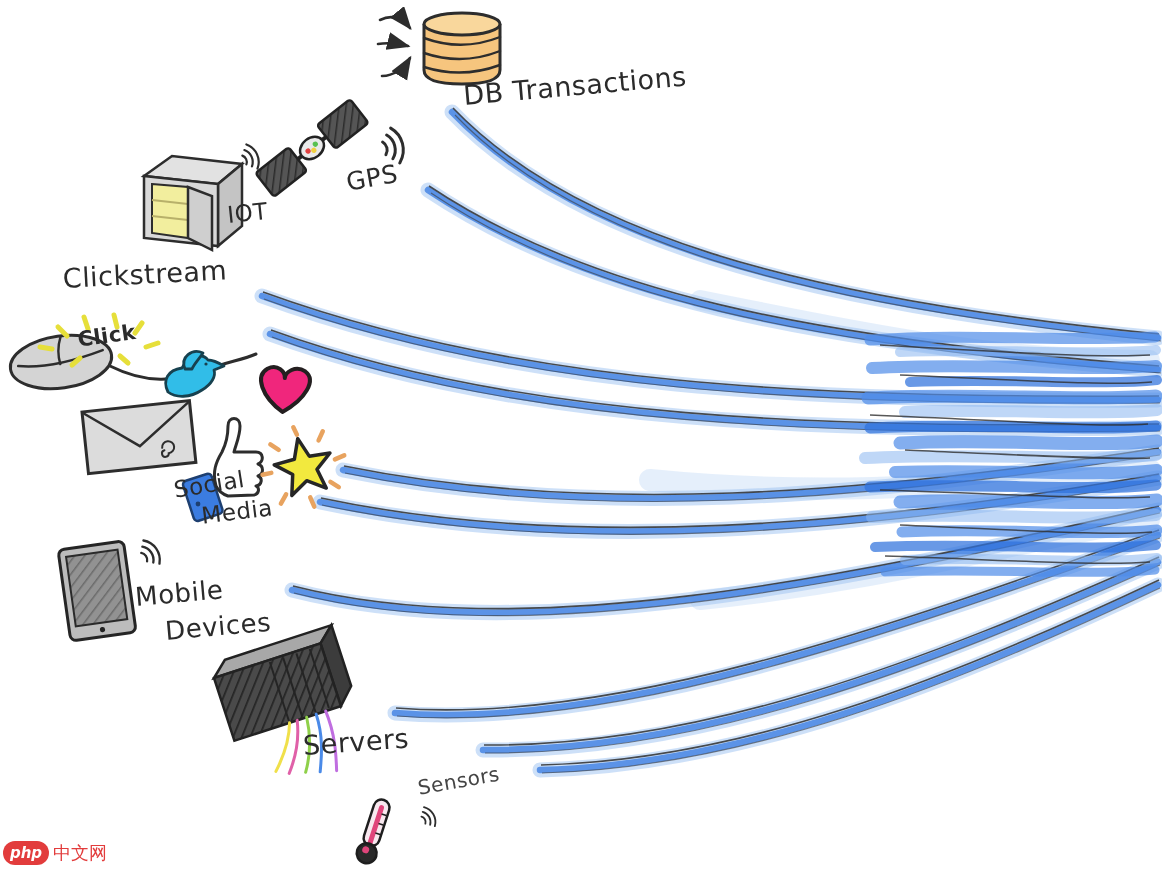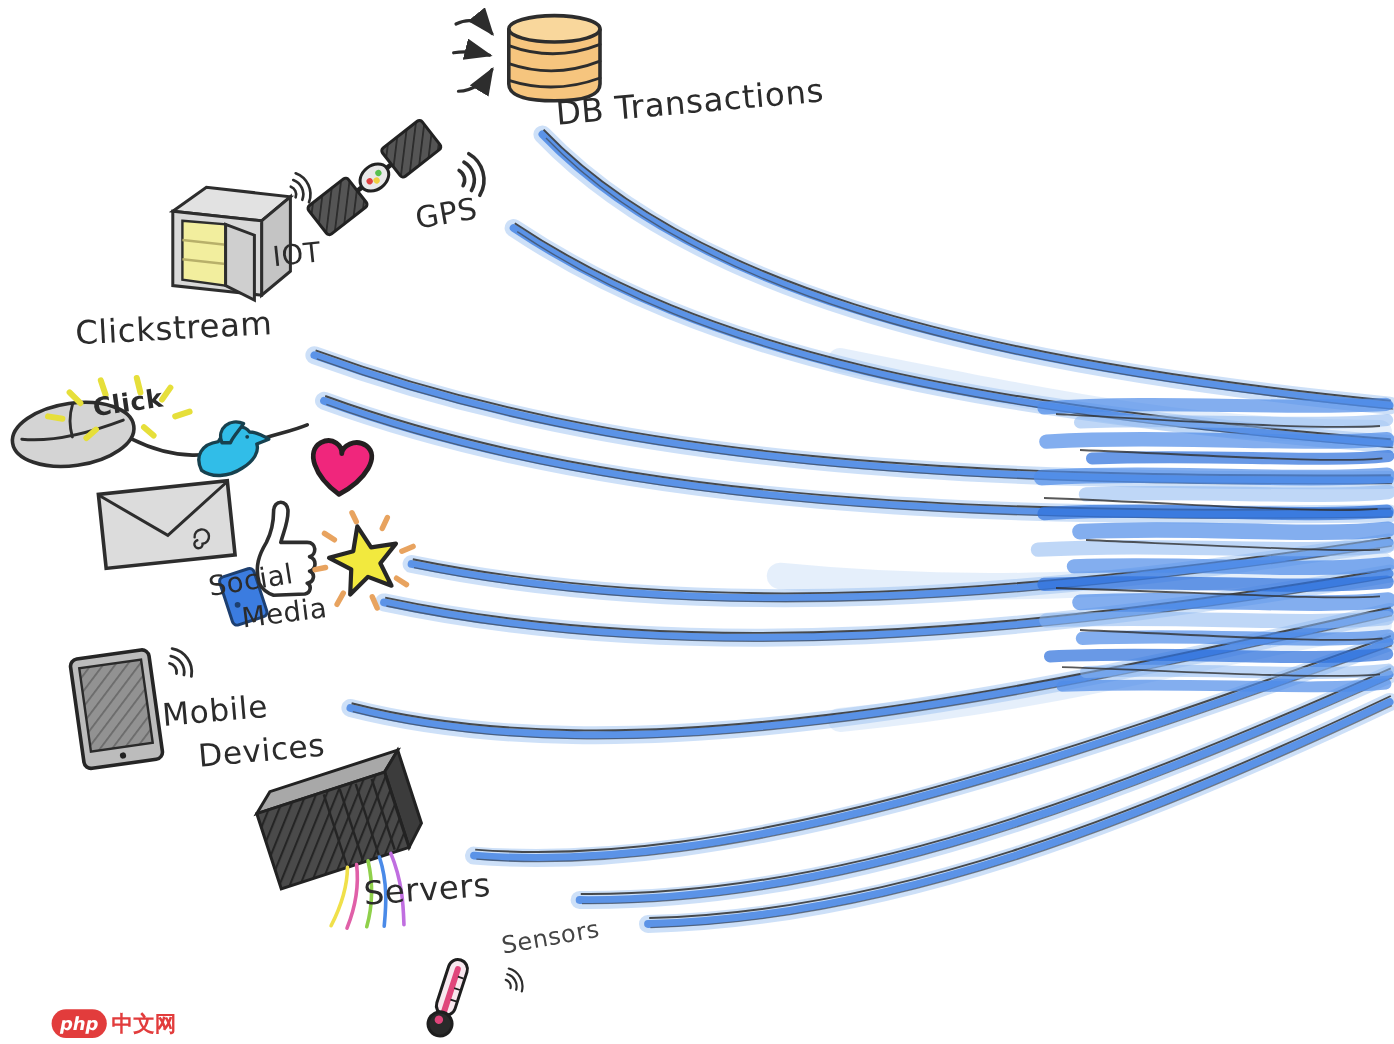--- a/index.html
+++ b/index.html
@@ -26,23 +26,22 @@
     font-family:"DejaVu Sans", sans-serif;transform-origin:left top;
   }
   #watermark{
     position:absolute;left:3px;top:841px;display:flex;align-items:center;gap:4px;
   }
   #wm-logo{
     background:#e23c3c;color:#fff;font-weight:bold;font-style:italic;
     font-size:15px;width:46px;height:24px;border-radius:12px;
     display:flex;align-items:center;justify-content:center;
     font-family:"DejaVu Sans", sans-serif;
-    margin-left:40px;
-  }
-  #wm-text{color:#e23c3c;font-weight:bold;font-size:18px;}
+  }
+  #wm-text{color:#e23c3c;font-weight:normal;font-size:18px;}
 </style>
 </head>
 <body>
 
 <div id="canvas">
 
 <svg id="art" width="1162" height="870" viewBox="0 0 1162 870">
   <defs>
     <pattern id="hatch" width="7" height="7" patternUnits="userSpaceOnUse" patternTransform="rotate(45)">
       <rect width="7" height="7" fill="#555555"></rect>

